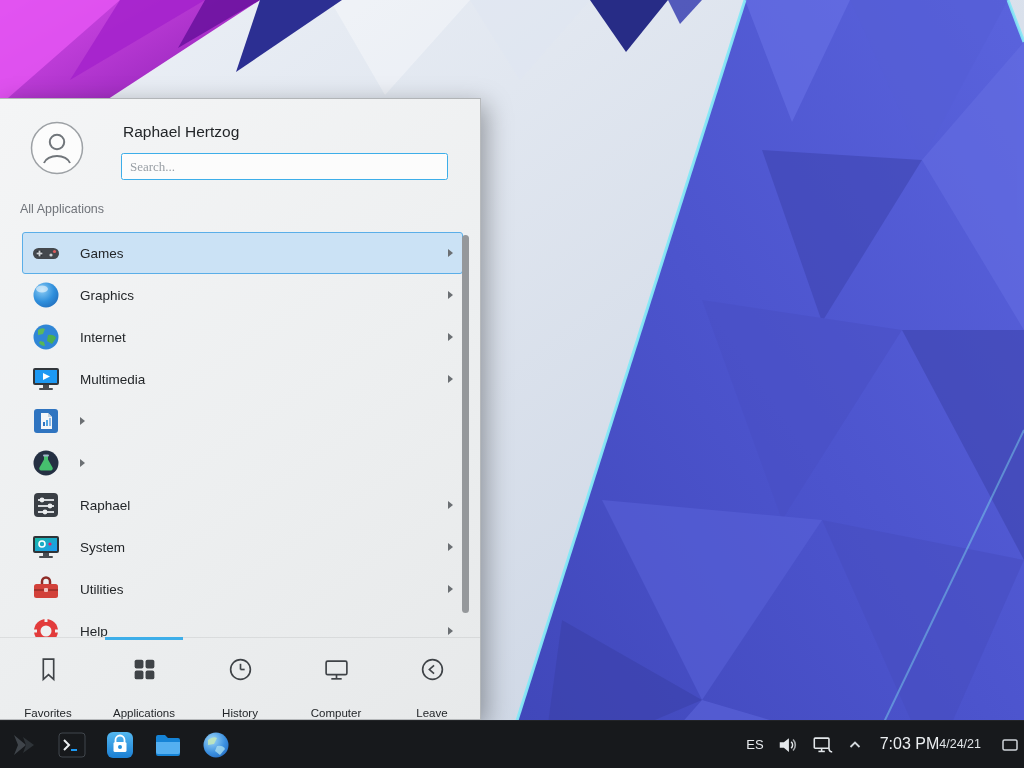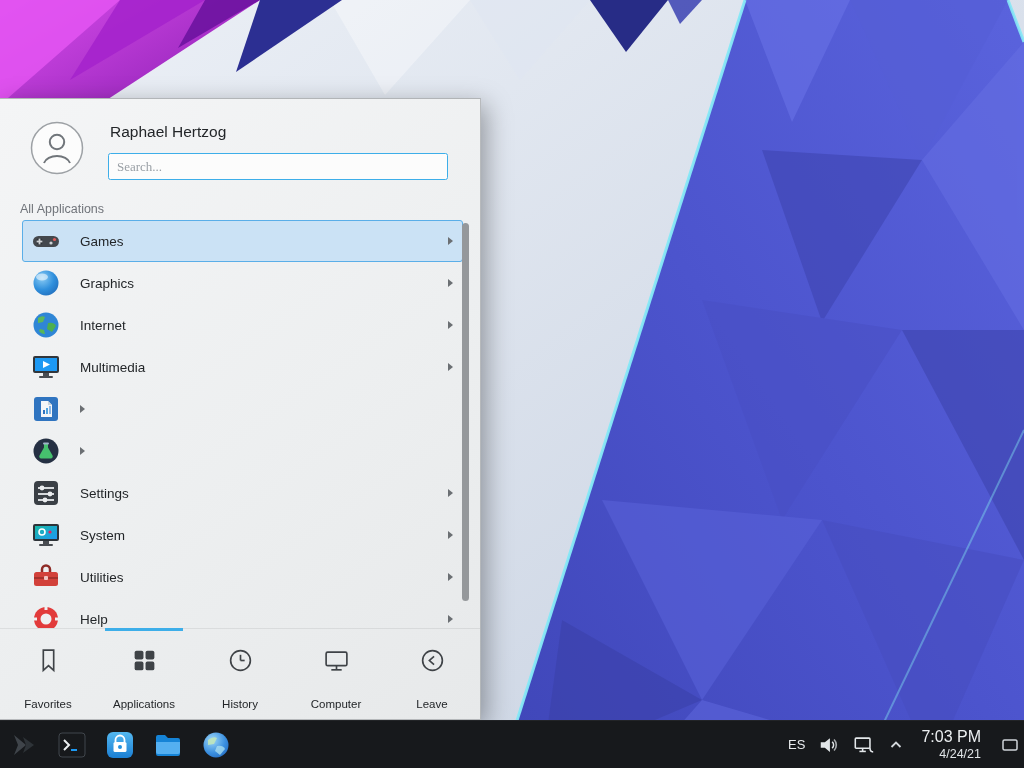--- a/index.html
+++ b/index.html
@@ -12,36 +12,36 @@
   .taskbar{position:absolute;left:0;right:0;bottom:0;height:48px;background:#17191c;display:flex;align-items:center;padding:0 2px 0 8px;z-index:5;border-top:1px solid rgba(255,255,255,.05)}
   .tb-left{display:flex;align-items:center;gap:16px}
   .tb-icon{width:32px;height:32px;display:flex;align-items:center;justify-content:center;cursor:pointer}
   .tb-icon svg{width:30px;height:30px;display:block}
   .tray{margin-left:auto;display:flex;align-items:center;gap:13px}
   .kbd-layout{color:#e8ebee;font-weight:normal;font-size:13px;cursor:pointer}
   .tray-icon{width:22px;height:22px;display:flex;align-items:center;justify-content:center;cursor:pointer}
   .tray-icon svg{width:22px;height:22px;display:block}
   .caret-wrap{width:16px;height:16px}
   .caret-wrap svg{width:16px;height:16px}
-  .clock{display:flex;flex-direction:column;align-items:flex-end;color:#eceff1;cursor:pointer;line-height:1.18;padding:0 4px}
+  .clock{display:flex;flex-direction:row;align-items:center;color:#eceff1;cursor:pointer;line-height:1.18;padding:0 4px}
   .clock-time{font-size:16px}
   .clock-date{font-size:12.5px;color:#e0e4e7}
   .show-desktop{width:24px;height:48px;display:flex;align-items:center;justify-content:center;cursor:pointer}
   .show-desktop svg{width:20px;height:20px}
 
   
   .launcher{position:absolute;left:0;top:98px;width:481px;height:622px;background:linear-gradient(145deg,#f4f5f6 0%,#edeff0 55%,#e7e9ea 100%);border:1px solid rgba(110,115,120,.45);border-left:none;box-shadow:5px 7px 24px rgba(0,0,0,.35);z-index:4;display:flex;flex-direction:column}
-  .lh-header{display:flex;align-items:flex-start;padding:22px 32px 14px 30px;gap:24px}
+  .lh-header{display:flex;align-items:flex-start;padding:22px 32px 14px 30px;gap:37px}
   .avatar{width:54px;height:54px;flex:0 0 auto;cursor:pointer}
   .avatar svg{width:54px;height:54px;display:block}
   .lh-col{flex:1;min-width:0}
   .user-name{font-size:15.5px;color:#232629;margin:2px 0 12px 2px}
   .search-input{width:100%;height:27px;border:1px solid #3daee9;border-radius:2.5px;background:#fcfcfc;padding:0 8px;font-size:13px;color:#232629;outline:none;font-family:Liberation Serif, serif}
   .search-input::placeholder{color:#9aa0a6}
-  .section-label{font-size:12.5px;color:#70747a;padding:8px 0 4px 20px}
+  .section-label{font-size:12.5px;color:#70747a;padding:8px 0 16px 20px}
   .app-list{position:relative;height:408px;overflow:hidden;padding:0 17px 0 22px}
   .app-row{height:42px;display:flex;align-items:center;gap:18px;padding:0 9px 0 7px;border:1px solid transparent;border-radius:3px;cursor:pointer}
   .app-row.selected{background:#cbe2f5;border-color:#5aaee8}
   .app-icon{width:32px;height:32px;flex:0 0 auto}
   .app-icon svg{width:32px;height:32px;display:block}
   .app-label{flex:1;font-size:13.5px;color:#232629}
   .row-arrow{width:0;height:0;border-left:5px solid #6b6f73;border-top:4.5px solid transparent;border-bottom:4.5px solid transparent}
   .scrollbar{position:absolute;right:11px;top:3px;width:7px;height:378px;background:#95989b;border-radius:3.5px;cursor:grab}
   .tabbar{flex:1;display:flex;position:relative;border-top:1px solid rgba(0,0,0,.07)}
   .tab{flex:1;display:flex;flex-direction:column;align-items:center;padding-top:18px;gap:24px;cursor:pointer;position:relative}
@@ -210,21 +210,21 @@
           <svg viewBox="0 0 32 32">
               <rect x="4" y="4" width="24" height="24" rx="4" fill="#3a3f45"></rect>
               <line x1="8" y1="11" x2="24" y2="11" stroke="#d6d9dc" stroke-width="2"></line>
               <circle cx="12" cy="11" r="2.4" fill="#eceef0"></circle>
               <line x1="8" y1="17" x2="24" y2="17" stroke="#d6d9dc" stroke-width="2"></line>
               <circle cx="20" cy="17" r="2.4" fill="#eceef0"></circle>
               <line x1="8" y1="23" x2="24" y2="23" stroke="#d6d9dc" stroke-width="2"></line>
               <circle cx="15" cy="23" r="2.4" fill="#eceef0"></circle>
             </svg>
         </span>
-        <span class="app-label">Settings</span>
+        <span class="app-label">Raphael</span>
         <span class="row-arrow"></span>
       </div>
 
       <div class="app-row">
         <span class="app-icon">
           <svg viewBox="0 0 32 32">
               <defs>
                 <linearGradient id="icsys" x1="0" y1="0" x2="1" y2="1">
                   <stop offset="0" stop-color="#19b8a6"></stop>
                   <stop offset="1" stop-color="#1d99f3"></stop>

